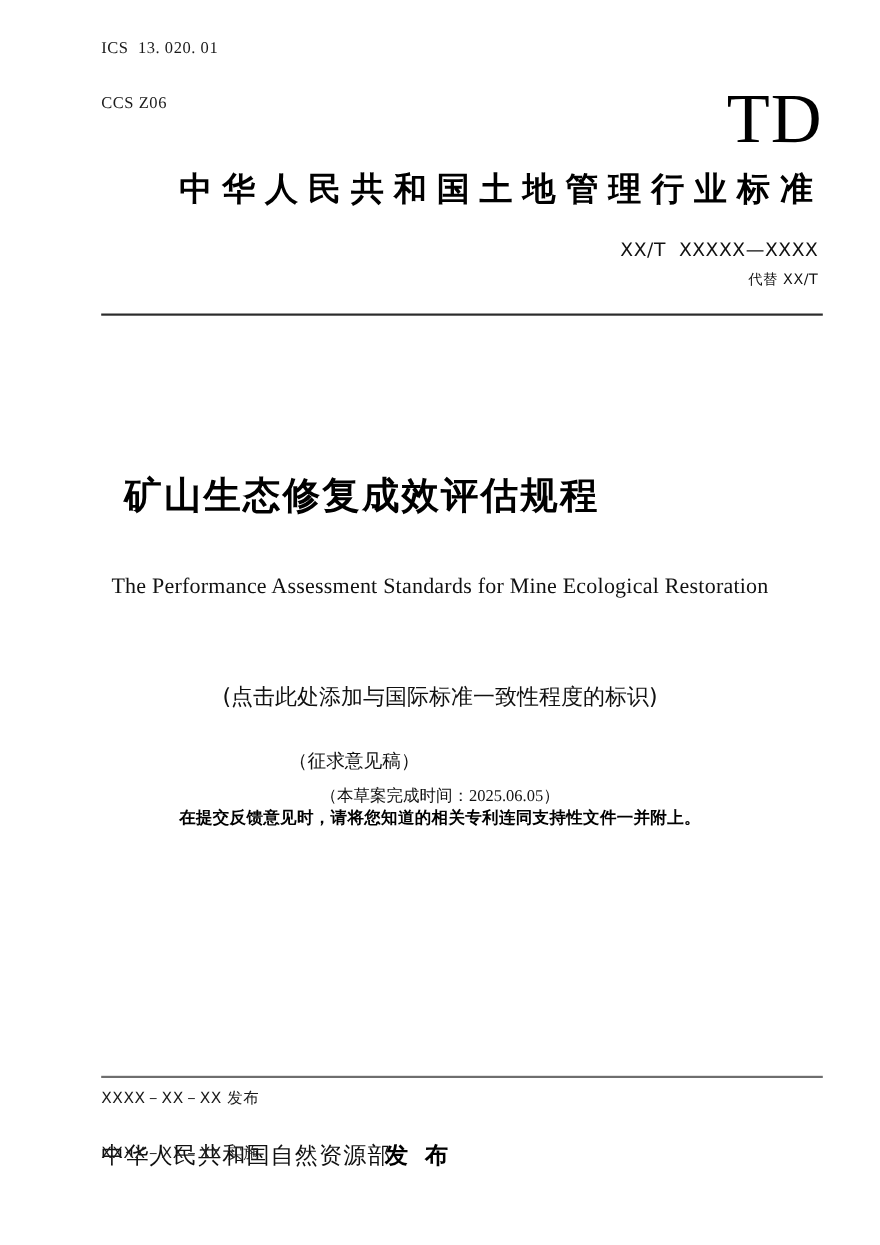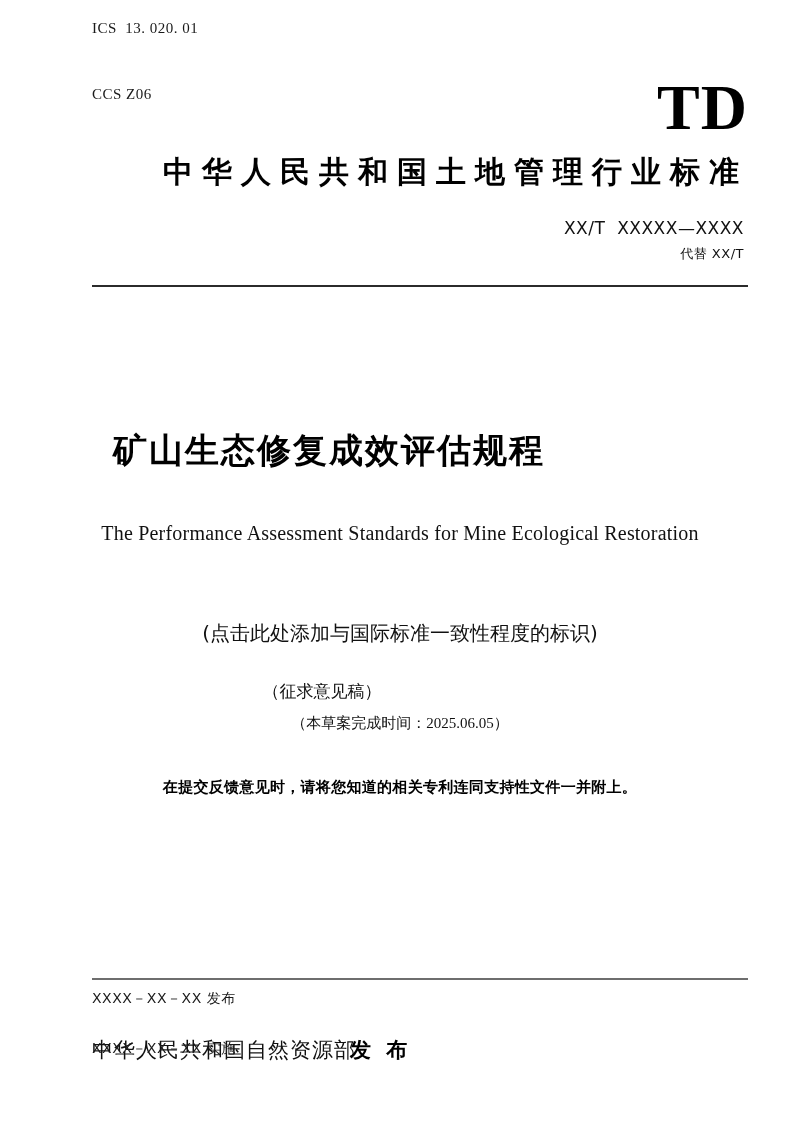--- a/index.html
+++ b/index.html
@@ -21,21 +21,21 @@
     left: 0; top: 0;
     width: 800px;
     height: 1132px;
     background: #ffffff;
   }
 
   
   .ics-line {
     position: absolute;
     left: 92px;
-    top: 20px;
+    top: 36px;
     font-family: "Liberation Serif", "DejaVu Serif", serif;
     font-size: 15px;
     letter-spacing: 0.5px;
     white-space: pre;
     color: #1a1a1a;
     text-align: right;
   }
   .ccs-line {
     position: absolute;
     left: 92px;
@@ -45,21 +45,21 @@
     letter-spacing: 0.5px;
     white-space: pre;
     color: #1a1a1a;
   }
 
   .td-logo {
     position: absolute;
     right: 52px;
     top: 76px;
     font-family: "Liberation Serif", "DejaVu Serif", serif;
-    font-weight: bold;
+    font-weight: normal;
     font-size: 64px;
     line-height: 1;
     letter-spacing: 1px;
     color: #000000;
     margin-left: 32px;
   }
 
   .gov-standard-line {
     position: absolute;
     left: 78px;
@@ -170,21 +170,21 @@
     text-align: center;
     font-family: "Liberation Serif", "DejaVu Serif", serif;
     font-size: 15px;
     color: #111111;
   }
 
   .patent-notice {
     position: absolute;
     left: 0;
     width: 800px;
-    top: 778px;
+    top: 734px;
     text-align: center;
     font-family: "Liberation Serif", "DejaVu Serif", serif;
     font-size: 15px;
     font-weight: bold;
     letter-spacing: 0.3px;
     color: #000000;
   }
 
   
   .publish-date {

